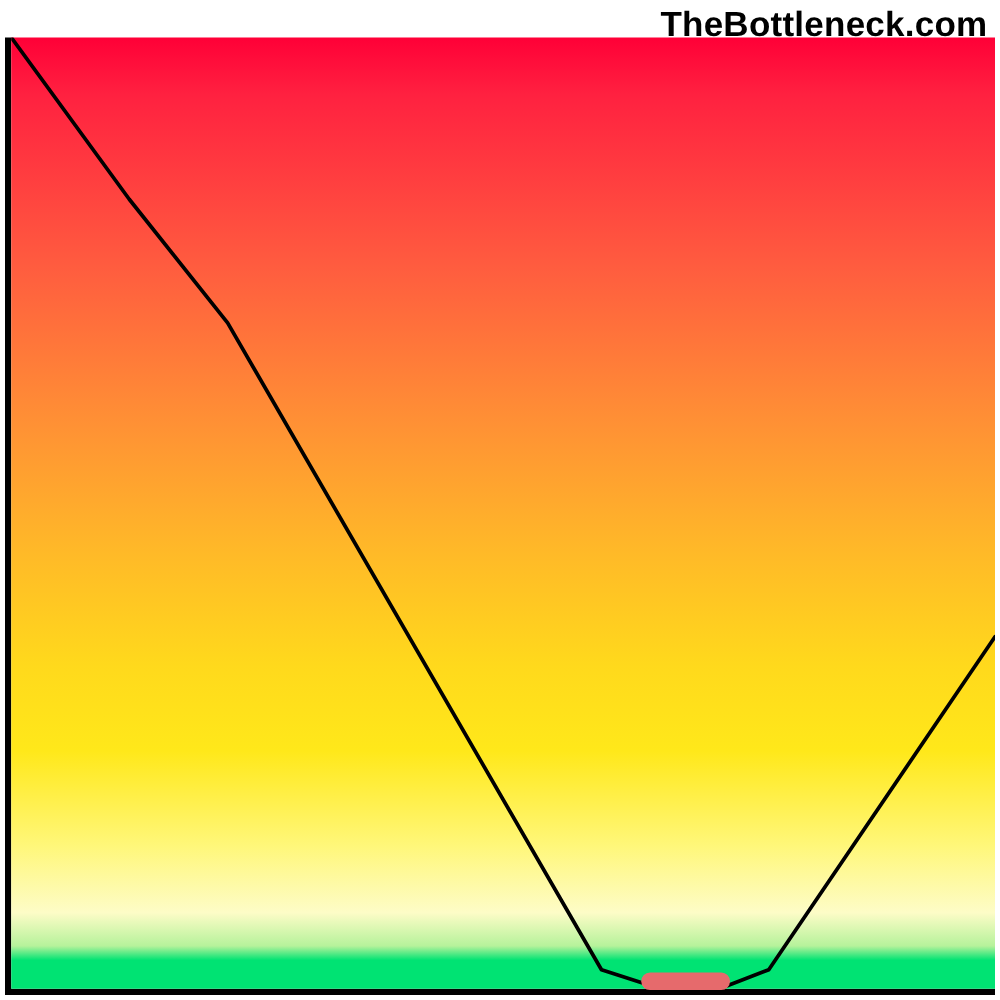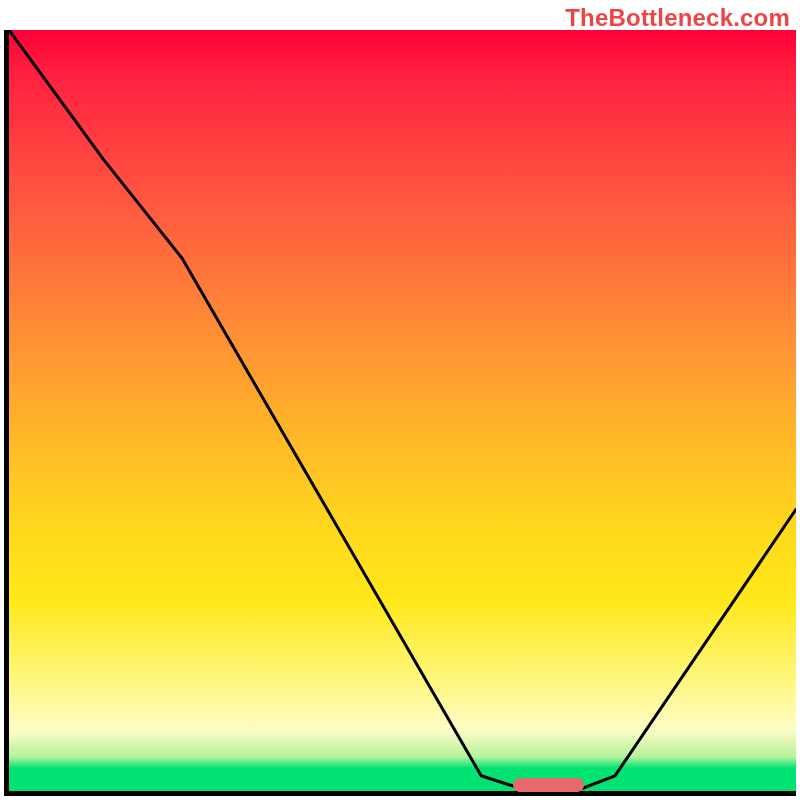--- a/index.html
+++ b/index.html
@@ -13,23 +13,23 @@
   }
   .canvas {
     position: relative;
     width: 800px;
     height: 800px;
   }
   .watermark {
     position: absolute;
     top: 4px;
     right: 10px;
-    font-size: 24px;
+    font-size: 28px;
     font-weight: 600;
-    color: #ef4444;
+    color: #000000;
     letter-spacing: 0.2px;
   }
   .plot {
     position: absolute;
     left: 4px;
     top: 30px;
     width: 792px;
     height: 766px;
     border-left: 5px solid #000;
     border-bottom: 5px solid #000;

